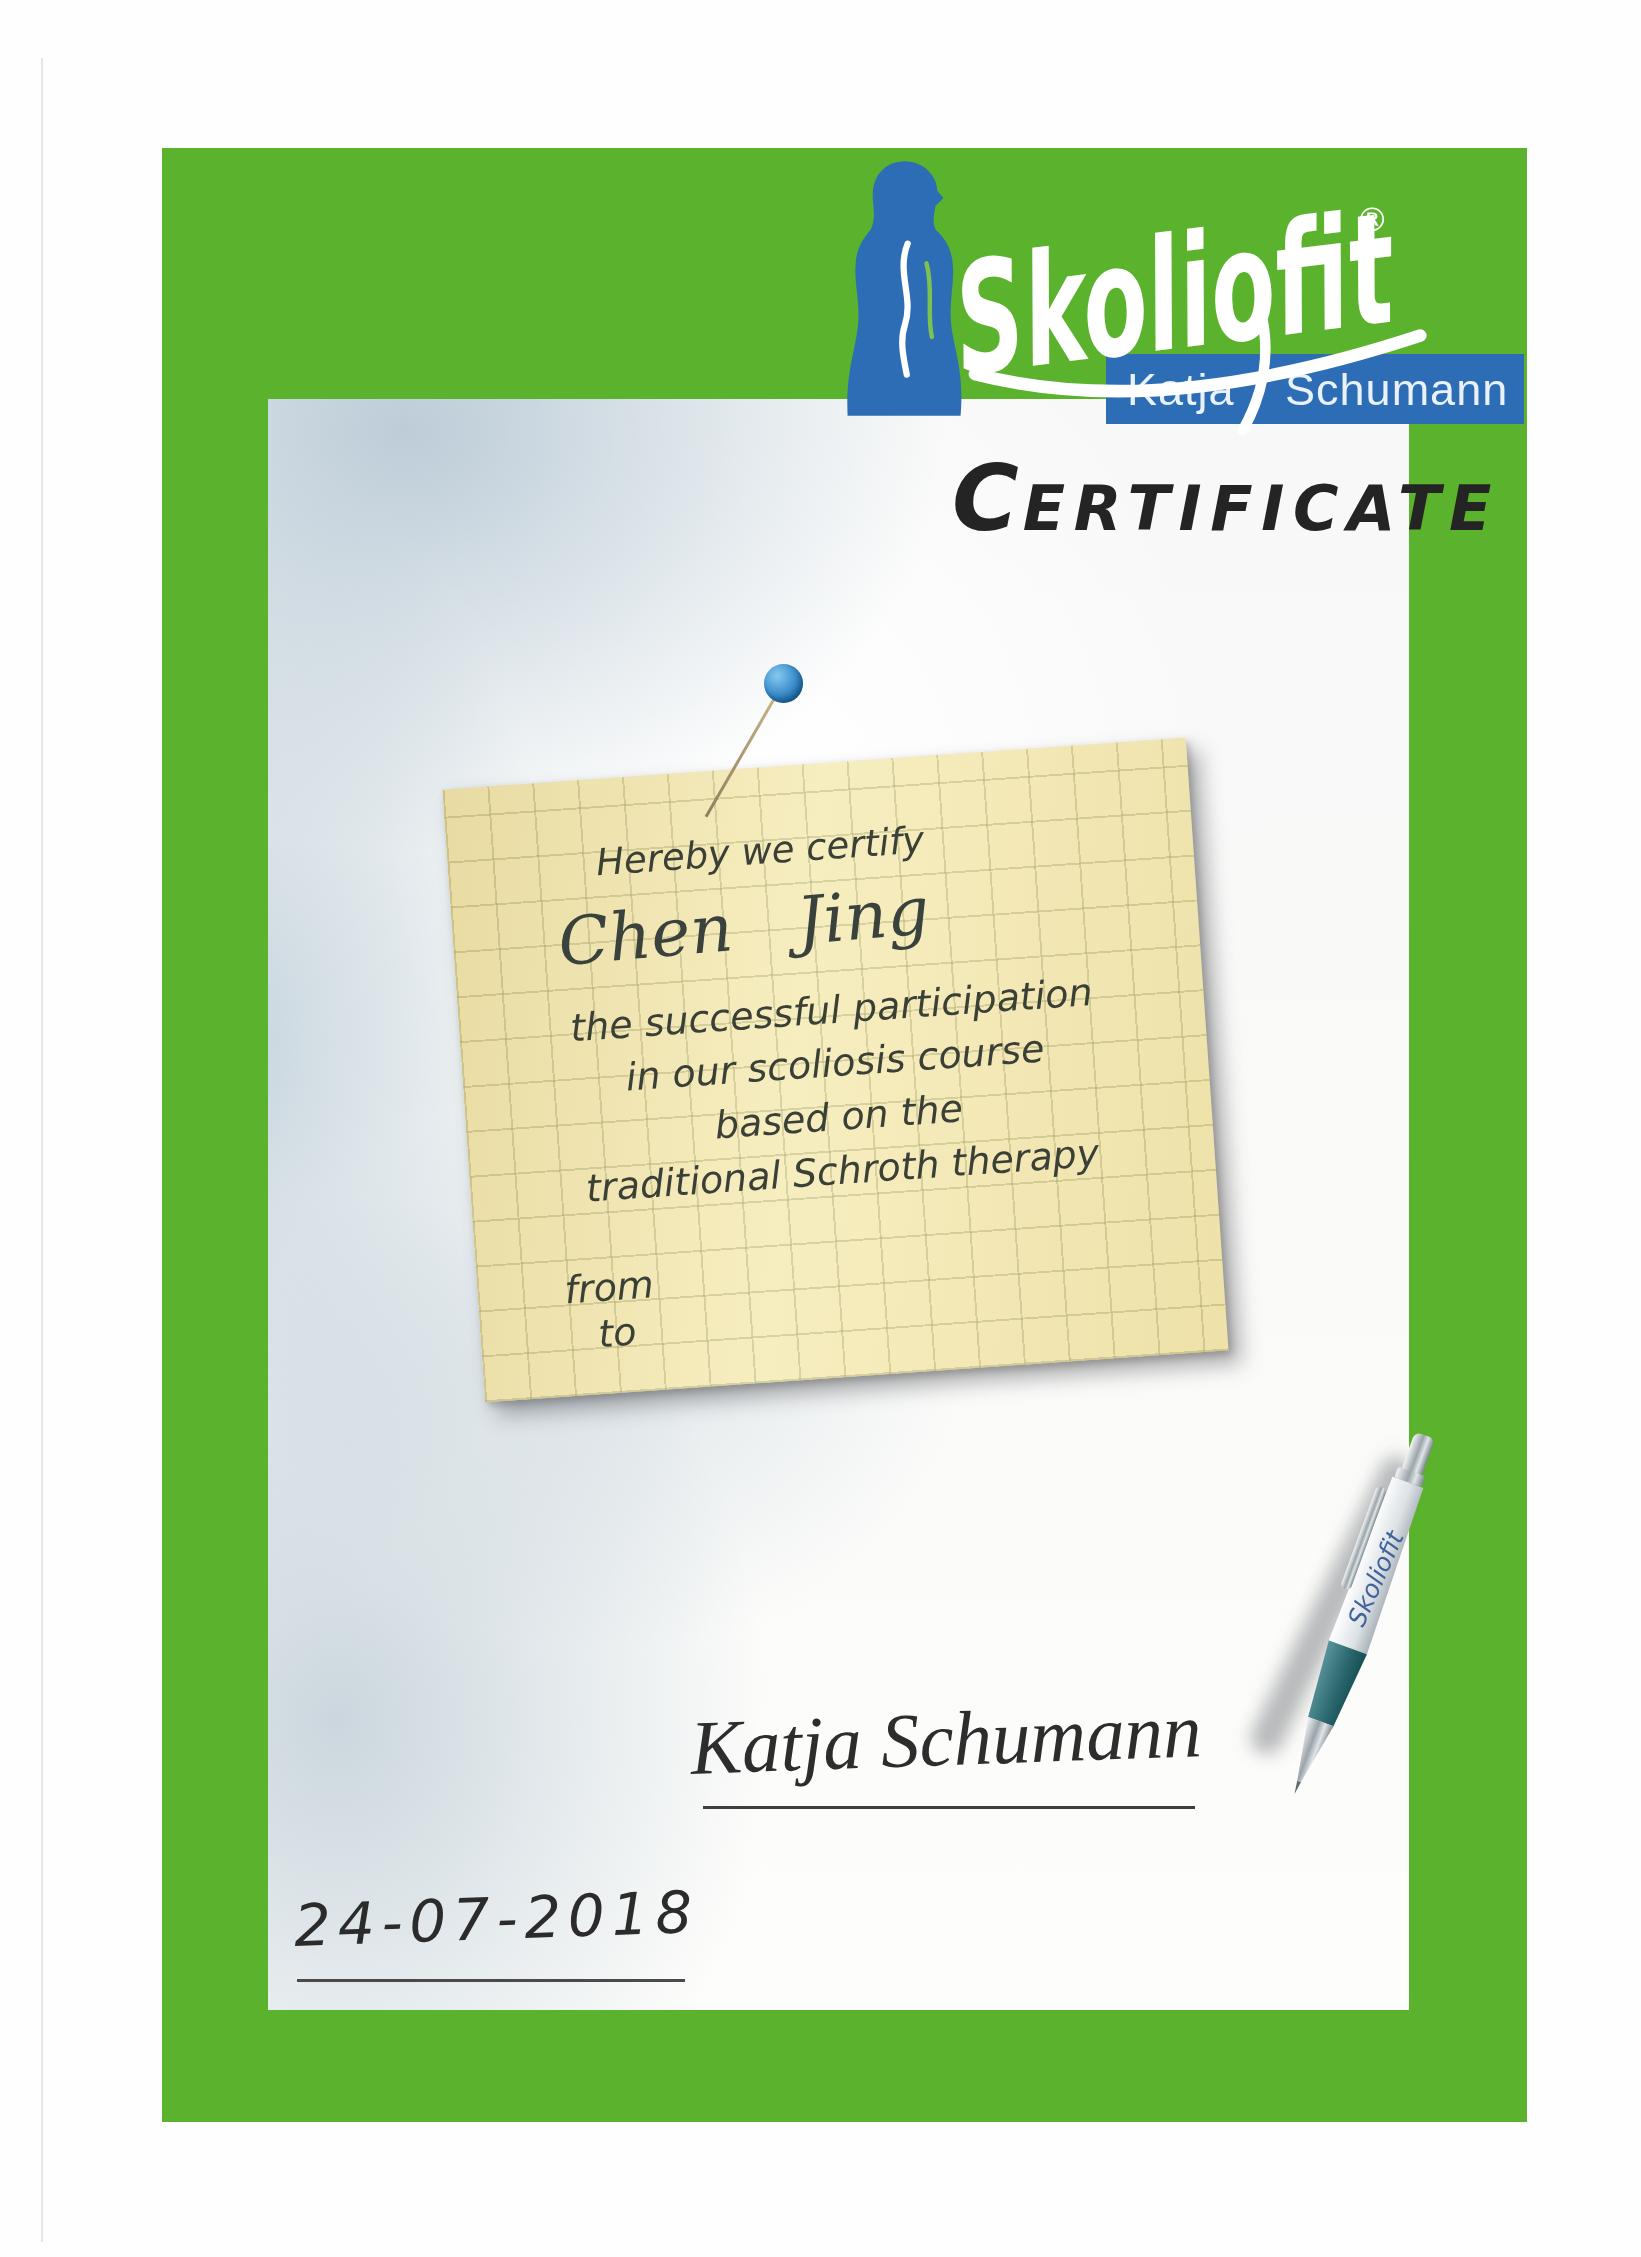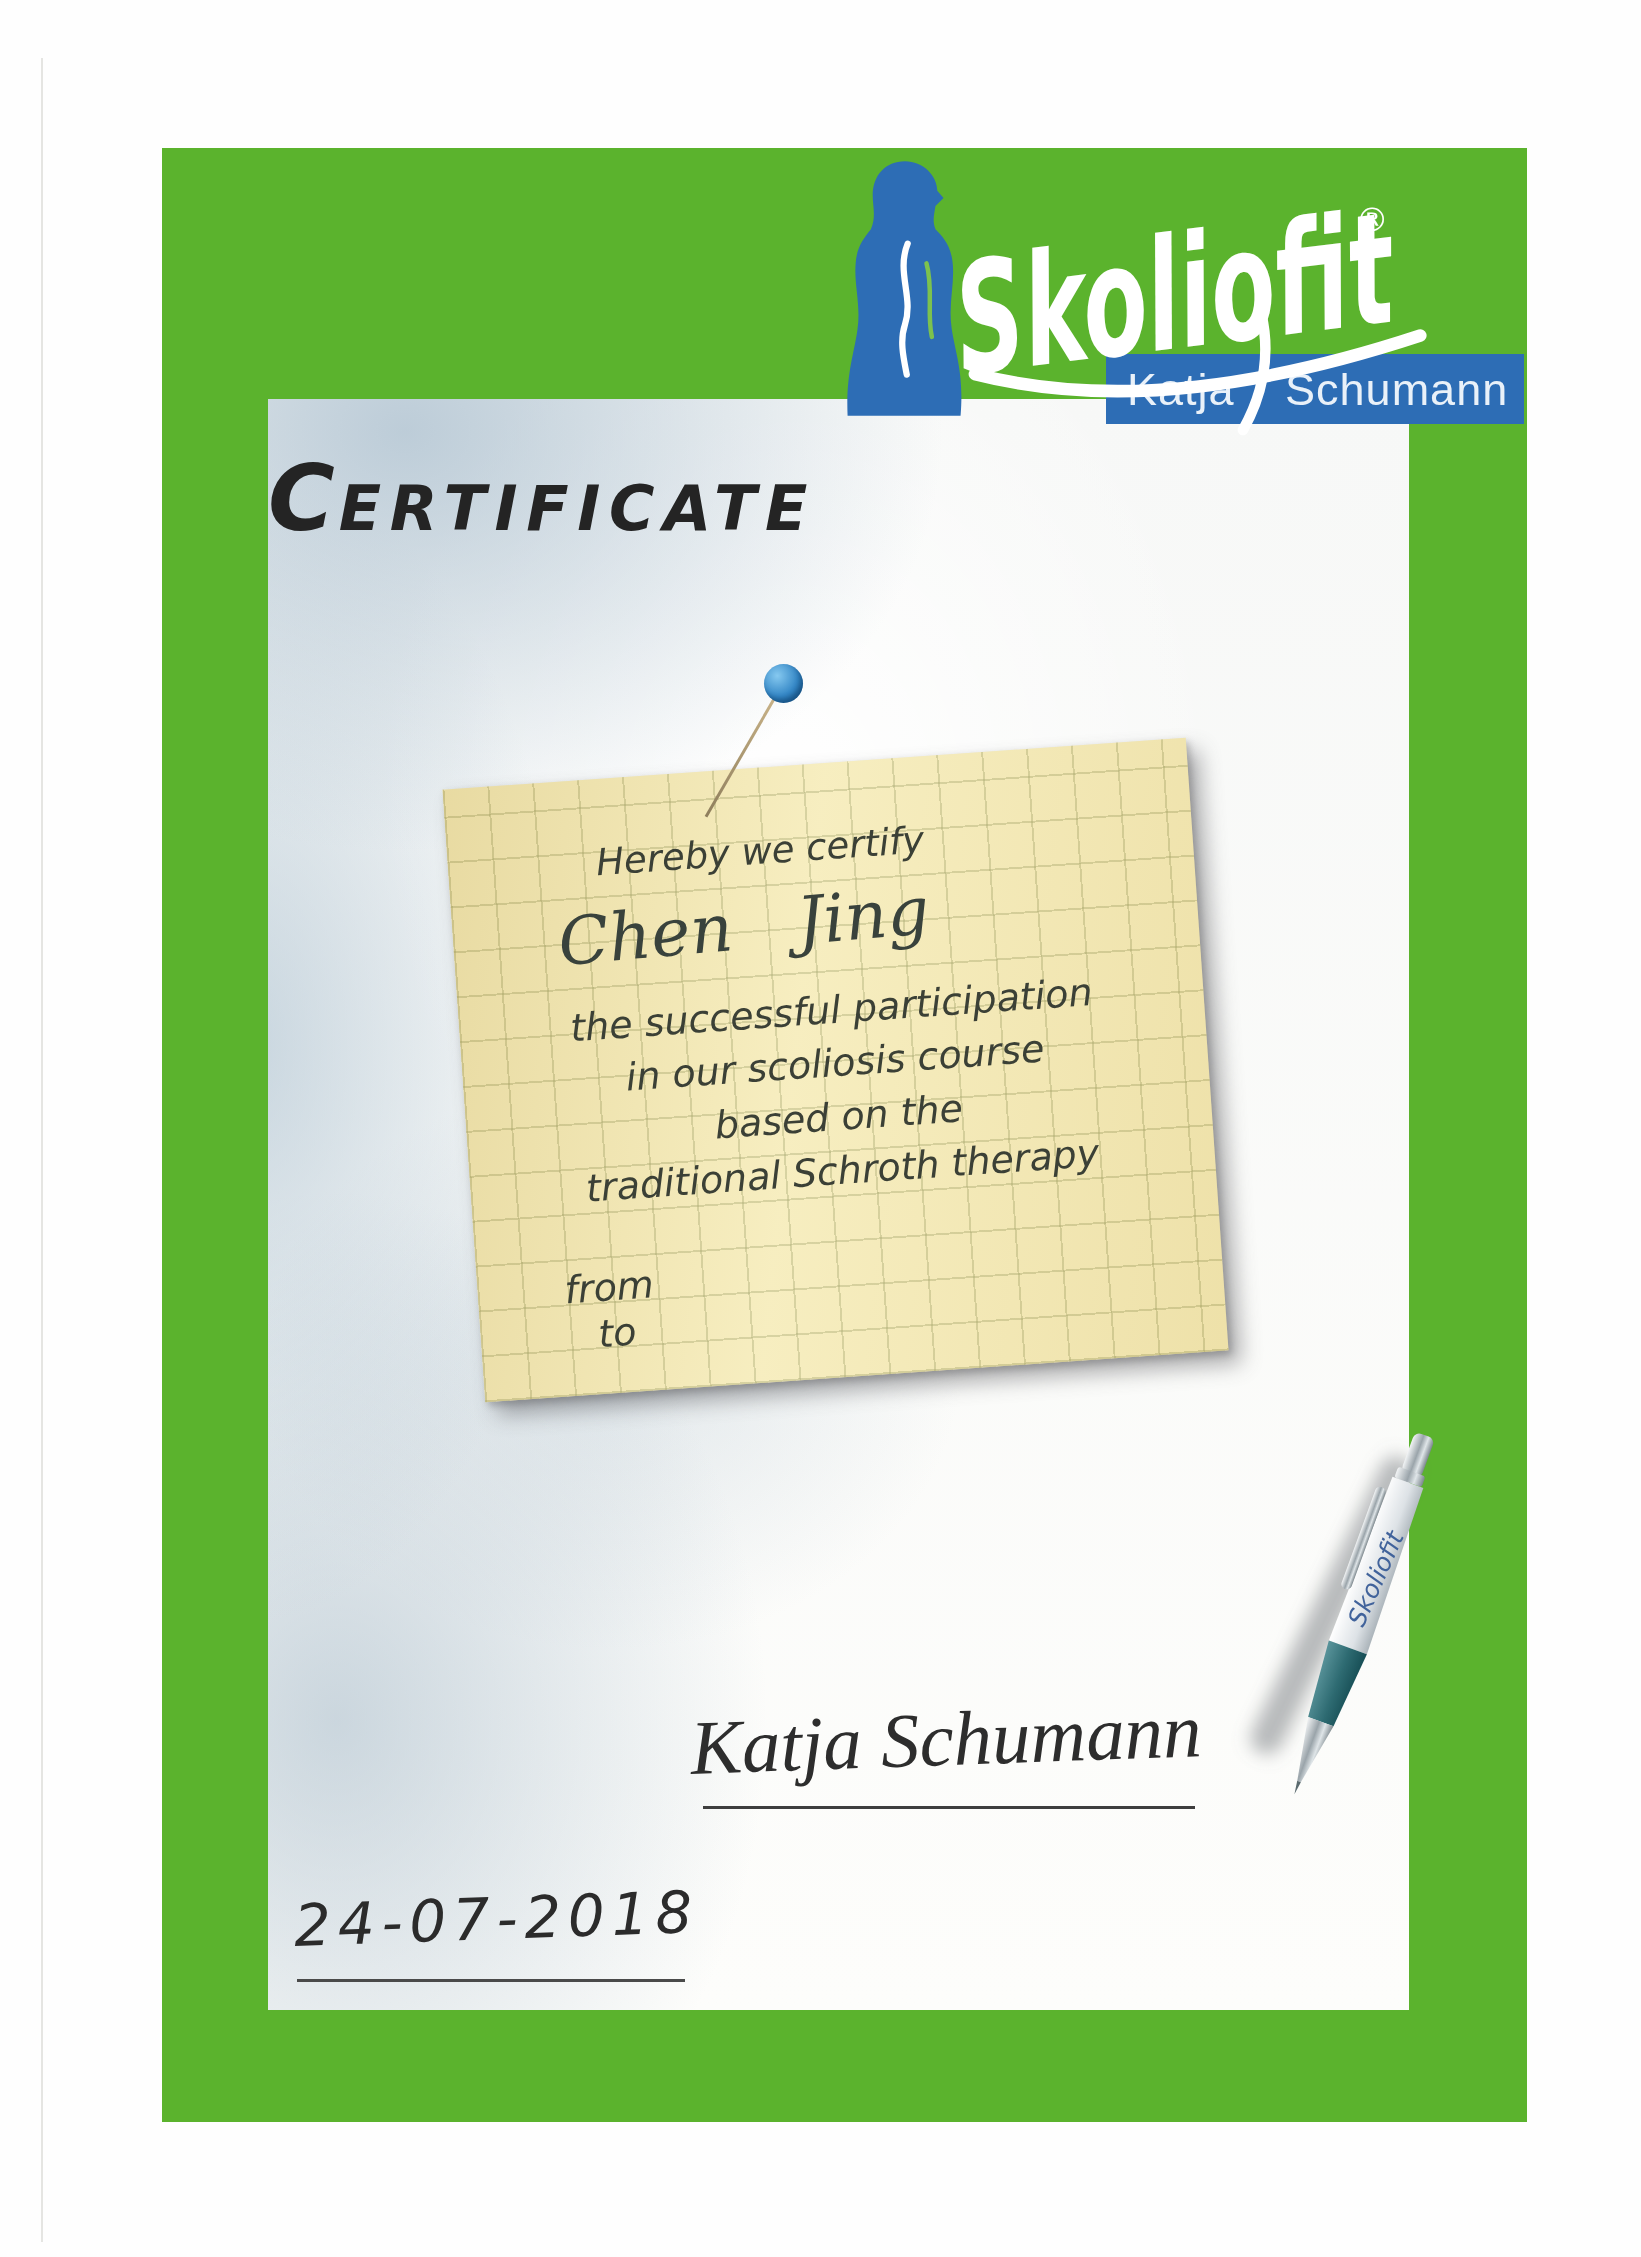--- a/index.html
+++ b/index.html
@@ -29,21 +29,21 @@
   .logo-svg{position:absolute;left:830px;top:135px;width:714px;height:323px;z-index:3;}
   .name-bar{
     position:absolute;left:1106px;top:354px;width:418px;height:70px;background:#2d6db5;z-index:2;
     color:#e9f1f9;font-size:45px;line-height:71px;font-weight:400;
     padding-left:21px;box-sizing:border-box;word-spacing:37px;letter-spacing:1px;
     font-family:"Liberation Sans",sans-serif;white-space:nowrap;
   }
 
   
   .title{
-    position:absolute;left:268px;top:446px;width:1232px;text-align:left;z-index:2;
+    position:absolute;left:268px;top:446px;width:1232px;text-align:right;z-index:2;
     font-family:"DejaVu Sans",sans-serif;font-style:italic;font-weight:700;
     font-size:62px;letter-spacing:8.7px;color:#242424;
   }
   .title::first-letter{font-size:91px;letter-spacing:3.9px;}
 
   
   .note{
     position:absolute;left:463px;top:763px;width:745px;height:614px;z-index:4;
     transform:rotate(-4deg);
     background-color:#f4e9b4;

